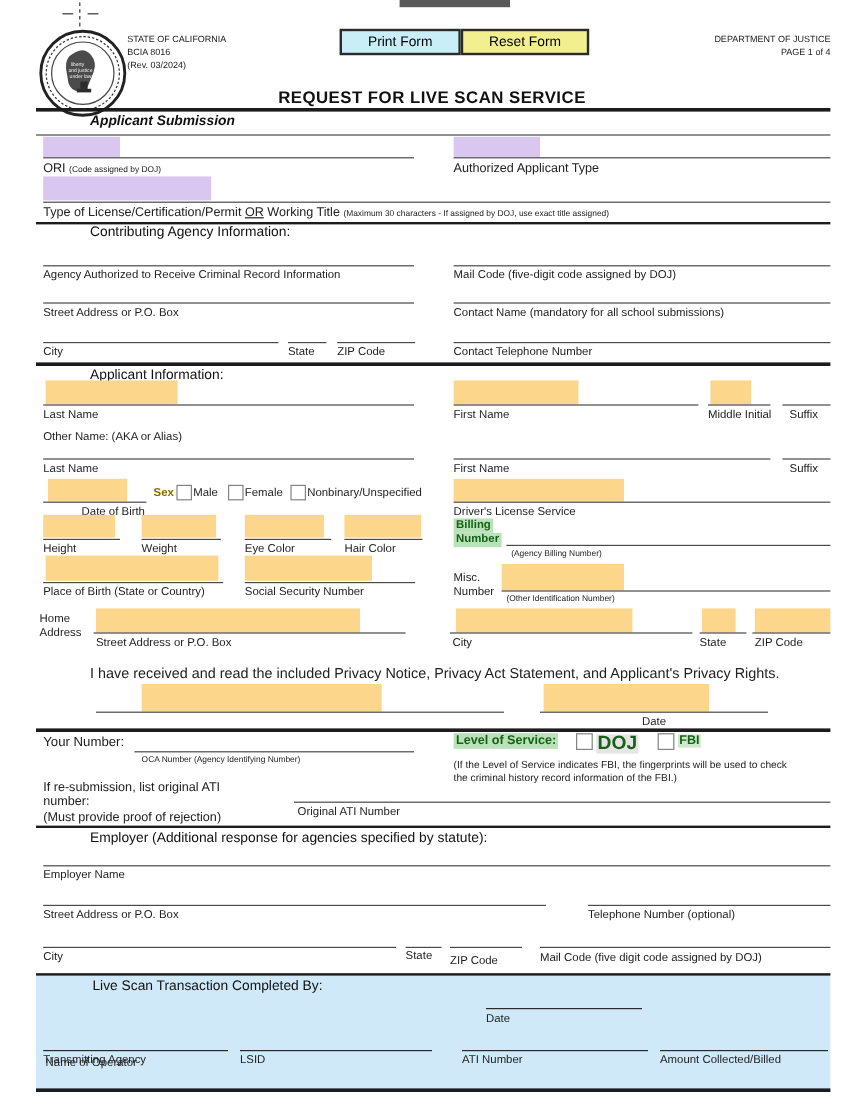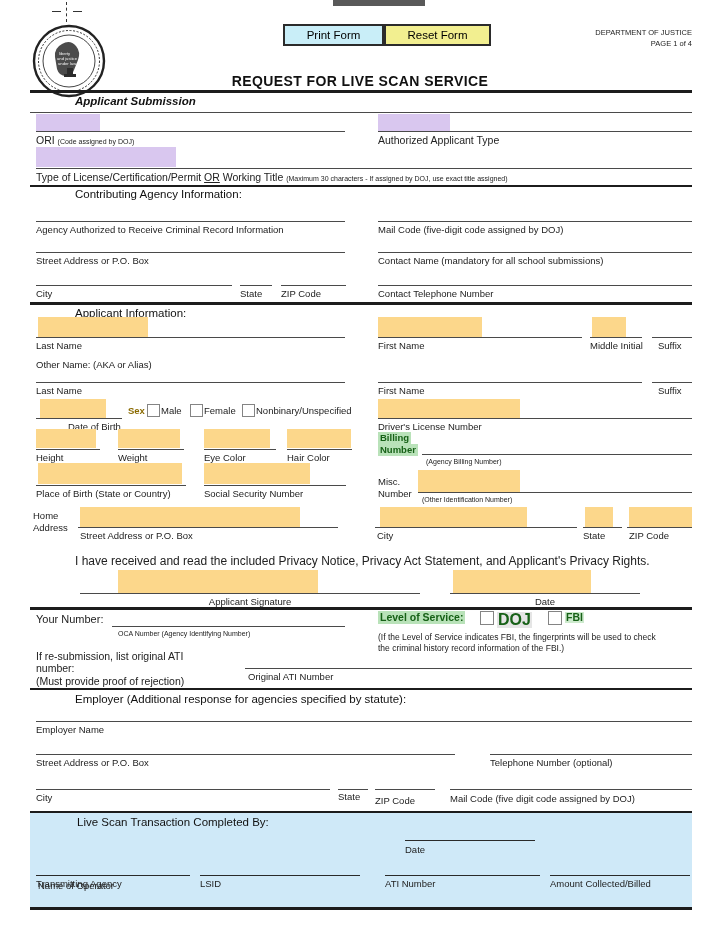--- a/index.html
+++ b/index.html
@@ -47,20 +47,25 @@
     <circle cx="37" cy="37" r="30.5" fill="none" stroke="#333" stroke-width="1" stroke-dasharray="2 1.6"></circle>
     <circle cx="37" cy="37" r="26" fill="none" stroke="#444" stroke-width="1"></circle>
     <path d="M30 20 q8 -5 14 2 q5 6 2 14 l-4 10 q-2 6 -8 6 q-7 0 -9 -7 l-2 -12 q-1 -9 7 -13z" fill="#2c2c2c" opacity="0.85"></path>
     <rect x="32" y="50" width="12" height="3" fill="#2c2c2c"></rect>
     <rect x="35" y="44" width="6" height="7" fill="#2c2c2c"></rect>
     <text x="27" y="31" font-size="4.2" fill="#f3f3f3" font-family="Liberation Sans, sans-serif">liberty</text>
     <text x="25" y="36" font-size="4.2" fill="#f3f3f3" font-family="Liberation Sans, sans-serif">and justice</text>
     <text x="26" y="41" font-size="4.2" fill="#f3f3f3" font-family="Liberation Sans, sans-serif">under law</text>
   </svg>
 
+  <div class="hdr-sm" style="left:106px;top:28px;">
+    <div>STATE OF CALIFORNIA</div>
+    <div>BCIA 8016</div>
+    <div>(Rev. 03/2024)</div>
+  </div>
 
   <button class="btn" style="left:283px;top:24px;width:101px;background:#c9eef8;">Print Form</button>
   <button class="btn" style="left:384px;top:24px;width:107px;background:#f2ef90;">Reset Form</button>
 
   <div class="hdr-sm" style="right:28px;top:28px;text-align:right;">
     <div>DEPARTMENT OF JUSTICE</div>
     <div>PAGE 1 of 4</div>
   </div>
 
   <div class="title" style="top:73px;">REQUEST FOR LIVE SCAN SERVICE</div>
@@ -140,21 +145,21 @@
   <div class="lbl" style="left:128px;top:406px;color:#8a6a00;font-weight:bold;">Sex</div>
   <div class="cb" style="left:147px;top:404px;"></div>
   <div class="lbl" style="left:161px;top:406px;">Male</div>
   <div class="cb" style="left:190px;top:404px;"></div>
   <div class="lbl" style="left:204px;top:406px;">Female</div>
   <div class="cb" style="left:242px;top:404px;"></div>
   <div class="lbl" style="left:256px;top:406px;">Nonbinary/Unspecified</div>
 
   <div class="hl orange" style="left:378px;top:399px;width:142px;height:19px;"></div>
   <div class="line" style="left:378px;top:418px;width:314px;"></div>
-  <div class="lbl" style="left:378px;top:422px;">Driver's License Number</div>
+  <div class="lbl" style="left:378px;top:422px;">Driver's License Service</div>
 
   <div class="hl orange" style="left:36px;top:429px;width:60px;height:19px;"></div>
   <div class="hl orange" style="left:118px;top:429px;width:62px;height:19px;"></div>
   <div class="hl orange" style="left:204px;top:429px;width:66px;height:19px;"></div>
   <div class="hl orange" style="left:287px;top:429px;width:64px;height:19px;"></div>
   <div class="line" style="left:36px;top:449px;width:64px;"></div>
   <div class="lbl" style="left:36px;top:453px;">Height</div>
   <div class="line" style="left:118px;top:449px;width:66px;"></div>
   <div class="lbl" style="left:118px;top:453px;">Weight</div>
   <div class="line" style="left:204px;top:449px;width:72px;"></div>
@@ -192,21 +197,20 @@
   <div class="line" style="left:583px;top:527px;width:39px;"></div>
   <div class="lbl" style="left:583px;top:531px;">State</div>
   <div class="hl orange" style="left:629px;top:507px;width:63px;height:20px;"></div>
   <div class="line" style="left:627px;top:527px;width:65px;"></div>
   <div class="lbl" style="left:629px;top:531px;">ZIP Code</div>
 
   <div class="lbl" style="left:75px;top:555px;font-size:12px;">I have received and read the included Privacy Notice, Privacy Act Statement, and Applicant's Privacy Rights.</div>
 
   <div class="hl orange" style="left:118px;top:570px;width:200px;height:23px;"></div>
   <div class="line" style="left:80px;top:593px;width:340px;border-bottom-width:1.5px;"></div>
-  <div class="lbl ctr" style="left:80px;top:597px;width:340px;">Applicant Signature</div>
   <div class="hl orange" style="left:453px;top:570px;width:138px;height:23px;"></div>
   <div class="line" style="left:450px;top:593px;width:190px;border-bottom-width:1.5px;"></div>
   <div class="lbl ctr" style="left:450px;top:597px;width:190px;">Date</div>
 
   <div class="thick" style="left:30px;top:607px;width:662px;height:2.5px;"></div>
 
   <div class="lbl" style="left:36px;top:614px;font-size:11px;">Your Number:</div>
   <div class="line" style="left:112px;top:626px;width:233px;border-bottom-width:1.5px;"></div>
   <div class="lbl note" style="left:118px;top:630px;">OCA Number (Agency Identifying Number)</div>
 

